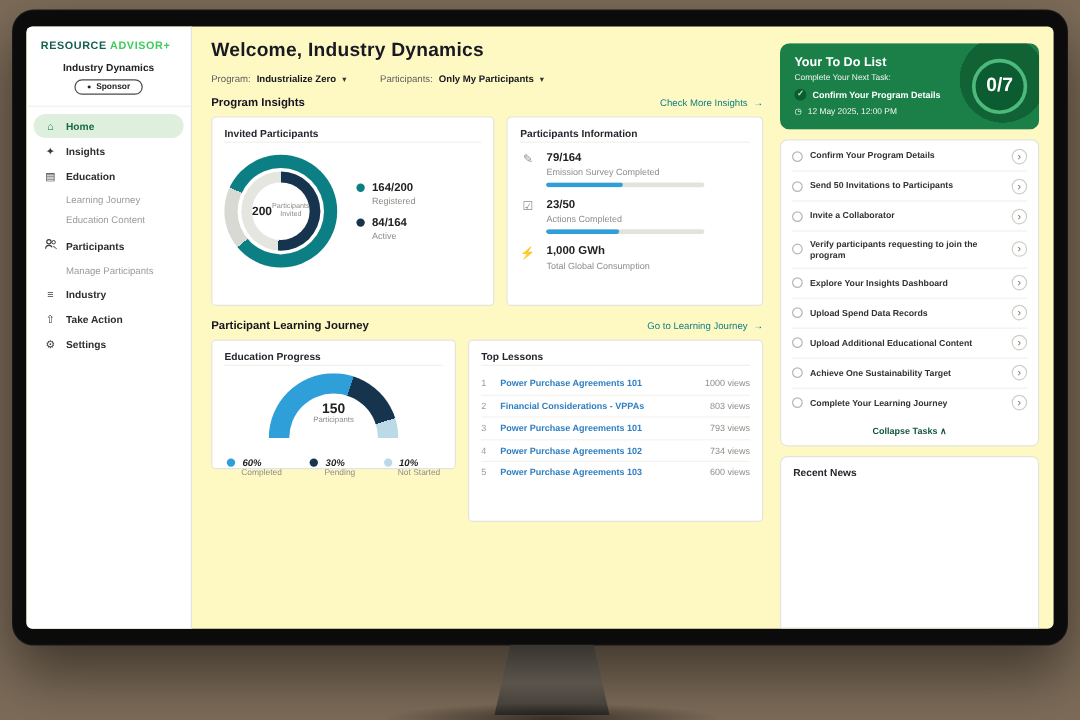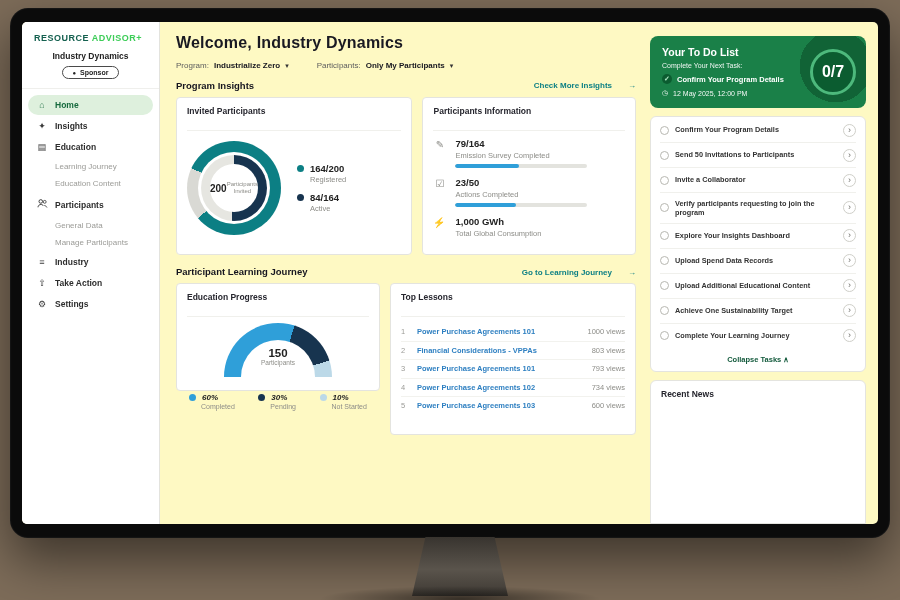--- a/index.html
+++ b/index.html
@@ -49,24 +49,24 @@
 
   
   .main { flex:1; padding:12px 12px 0 16px; overflow:hidden; }
   .welcome { font-size:16px; font-weight:800; letter-spacing:0.2px; color:#191922; }
   .filters { display:flex; gap:28px; font-size:8px; color:#5d5d5d; margin:9px 0 10px; align-items:center; }
   .filter { display:flex; gap:5px; align-items:flex-end; }
   .filter b { color:#17171f; font-size:8px; }
   .caret { font-size:7px; color:#333; }
   .sec-head { display:flex; justify-content:space-between; align-items:center; margin:4px 0 6px; }
   .sec-title { font-size:9.5px; font-weight:800; color:#15151f; }
-  .sec-link { font-size:8px; font-weight:700; color:#0c7f84; display:flex; gap:16px; align-items:center; cursor:pointer; }
+  .sec-link { font-size:8px; font-weight:400; color:#0c7f84; display:flex; gap:5px; align-items:center; cursor:pointer; }
   .cards { display:flex; gap:10px; }
   .card { background:#fff; border:1px solid #e4e4df; border-radius:4px; padding:8px 10px; }
-  .card-title { font-size:8.5px; font-weight:700; color:#26262e; border-bottom:1px solid #f0f0ec; padding-bottom:14px; margin-bottom:6px; }
+  .card-title { font-size:8.5px; font-weight:700; color:#26262e; border-bottom:1px solid #f0f0ec; padding-bottom:2px; margin-bottom:6px; }
 
   .card-invited { flex:1.12; height:158px; }
   .invited-body { display:flex; align-items:center; gap:16px; padding-top:4px; }
   .donut-outer { width:94px; height:94px; border-radius:50%; position:relative; flex:none; }
   .donut-gap { position:absolute; inset:11px; background:#fff; border-radius:50%; }
   .donut-inner { position:absolute; inset:3px; border-radius:50%; }
   .donut-hole { position:absolute; inset:9px; background:#fff; border-radius:50%; display:flex; flex-direction:row; align-items:center; justify-content:center; text-align:center; }
   .donut-val { font-size:10px; font-weight:800; }
   .donut-lab { font-size:6px; color:#8d8d88; line-height:1.25; width:42px; }
   .leg-item { margin:8px 0; }
@@ -153,21 +153,20 @@
           <span class="nicon">
             <svg width="11" height="11" viewBox="0 0 16 16">
                 <circle cx="5.5" cy="5" r="2.6" fill="none" stroke="#3a3a3a" stroke-width="1.4"></circle>
                 <circle cx="11.2" cy="5.6" r="2.1" fill="none" stroke="#3a3a3a" stroke-width="1.2"></circle>
                 <path d="M1.5 13.5c0-2.3 1.9-4.1 4.2-4.1 1.6 0 3 .9 3.7 2.2" fill="none" stroke="#3a3a3a" stroke-width="1.4"></path>
                 <path d="M10.6 10.9c1.9.2 3.4 1.4 3.9 3" fill="none" stroke="#3a3a3a" stroke-width="1.2"></path>
               </svg>
           </span>
           <span>Participants</span>
         </div>
-        <span class="nav-sub">General Data</span>
         <span class="nav-sub">Manage Participants</span>
         <div class="nav-item">
           <span class="nicon">≡</span>
           <span>Industry</span>
         </div>
         <div class="nav-item">
           <span class="nicon">⇧</span>
           <span>Take Action</span>
         </div>
         <div class="nav-item">
@@ -259,21 +258,21 @@
           <div class="info-row">
             <span class="info-icon">⚡</span>
             <div>
               <div class="info-val">1,000 GWh</div>
               <div class="info-lab">Total Global Consumption</div>
             </div>
           </div>
         </div>
       </div>
 
-      <div class="sec-head" style="margin-top:11px;align-items:flex-end;">
+      <div class="sec-head" style="margin-top:11px;">
         <span class="sec-title">Participant Learning Journey</span>
         <span class="sec-link">
           <span>Go to Learning Journey</span>
           <span>→</span>
         </span>
       </div>
 
       <div class="cards">
         <div class="card card-edu">
           <div class="card-title">Education Progress</div>

